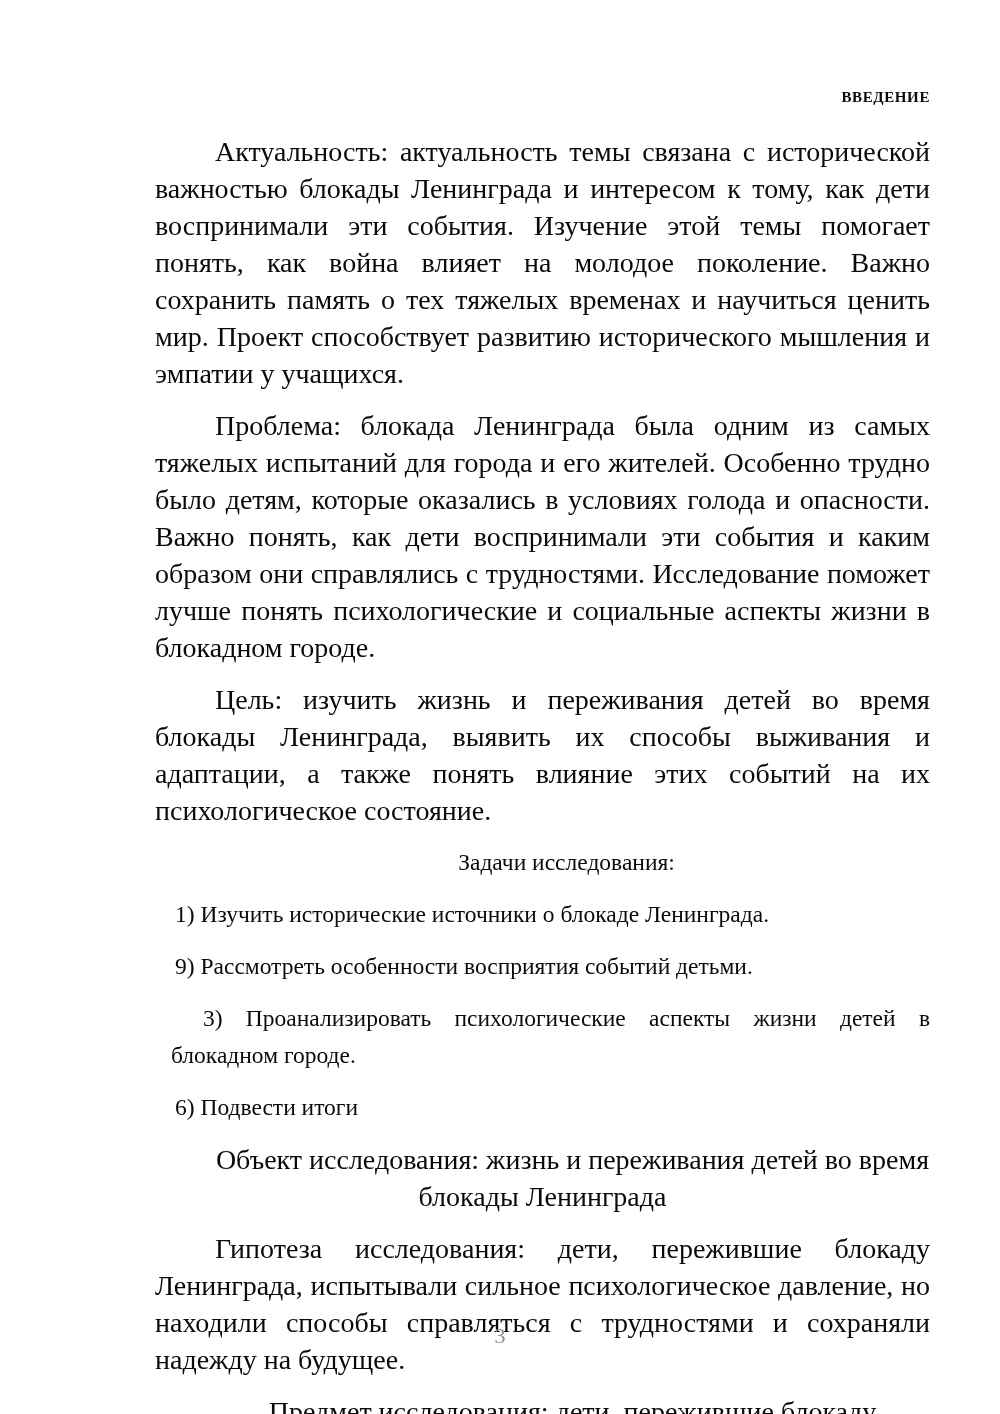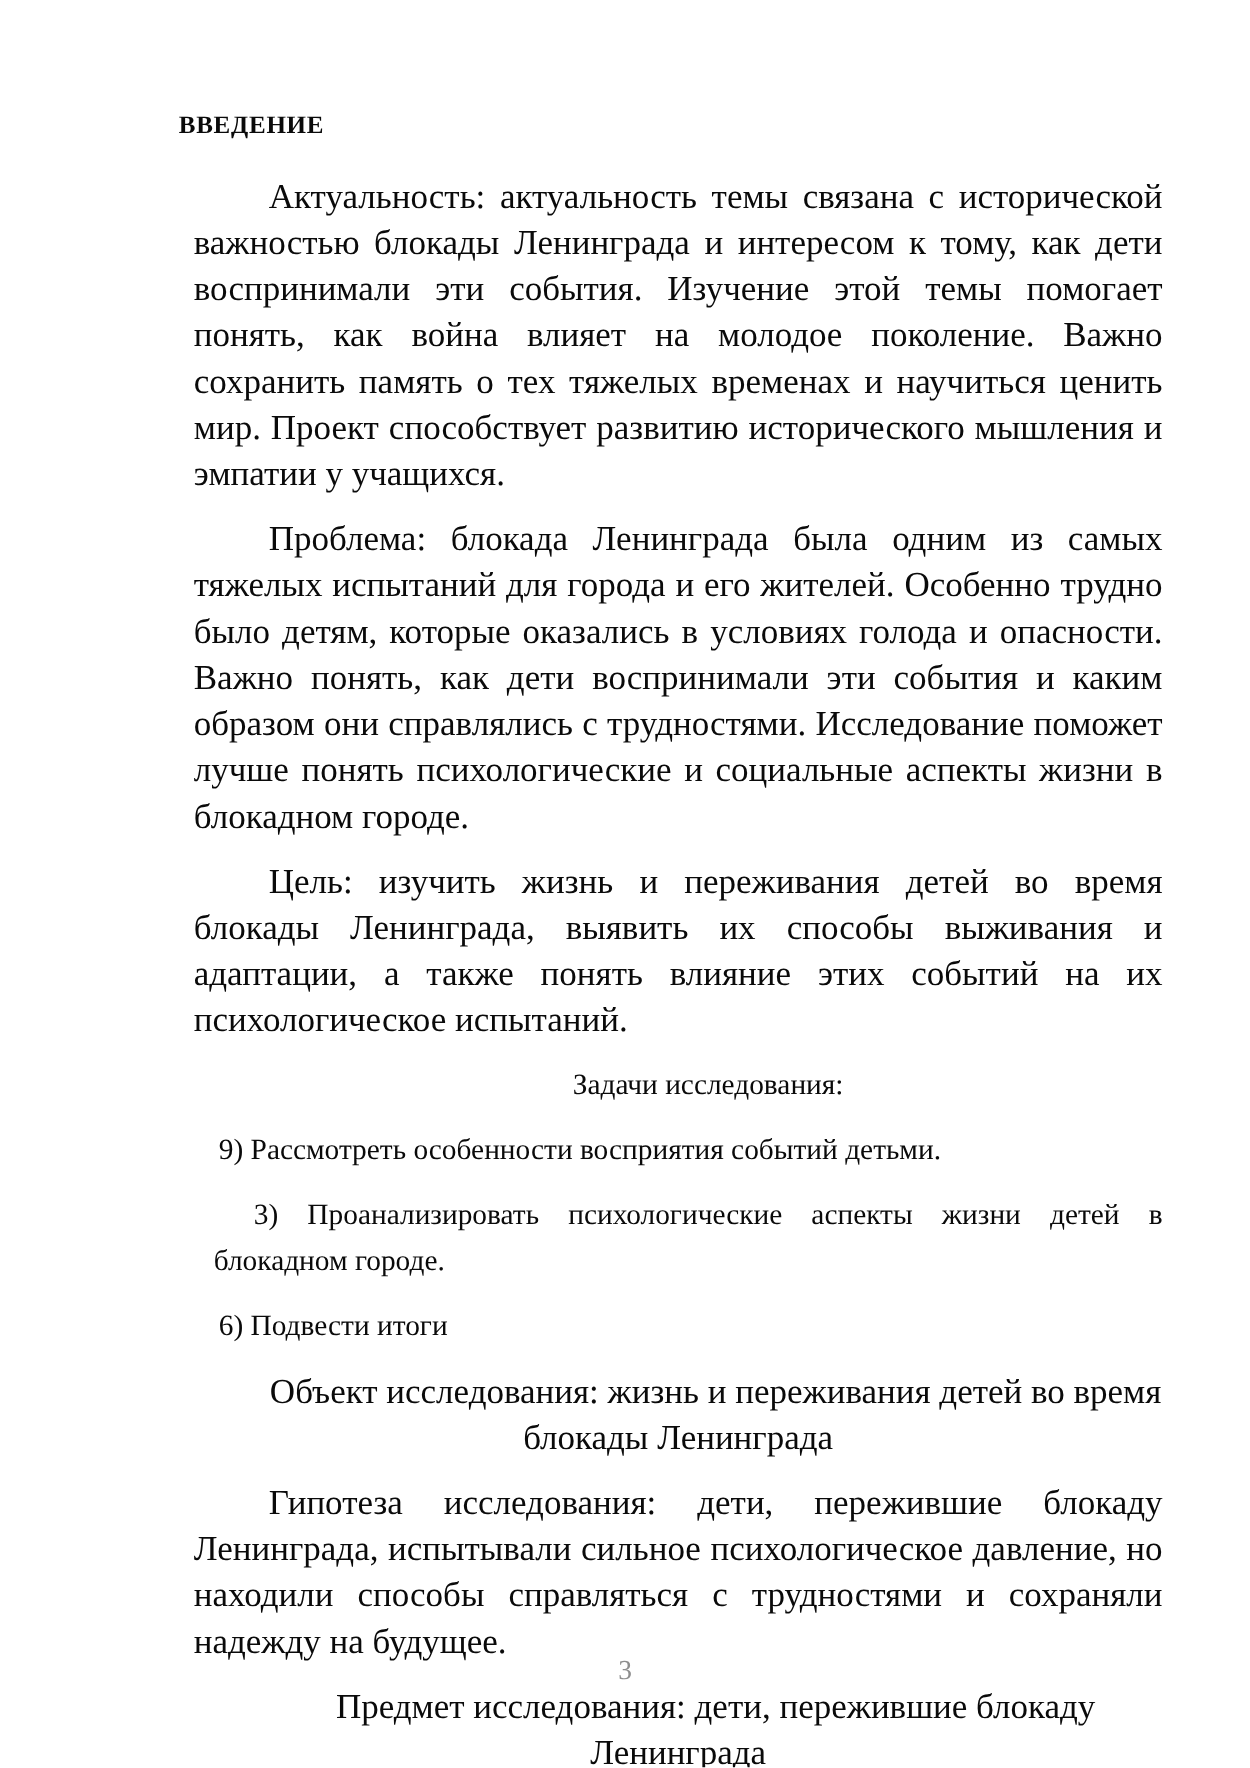--- a/index.html
+++ b/index.html
@@ -22,23 +22,23 @@
 
   
   .content {
     position: absolute;
     left: 143px;
     top: 88px;
     width: 787px;
   }
 
   .doc-heading {
-    font-size: 20px;
+    font-size: 15px;
     font-weight: bold;
-    text-align: left;
+    text-align: right;
     letter-spacing: 0.6px;
     line-height: 1.25;
     margin: 0 0 26px 0;
   }
 
   
   p.para {
     font-size: 28px;
     line-height: 37px;
     text-align: justify;
@@ -95,24 +95,25 @@
 <div class="page">
 
   <div class="content">
 
     <h1 class="doc-heading">ВВЕДЕНИЕ</h1>
 
     <p class="para">Актуальность: актуальность темы связана с исторической важностью блокады Ленинграда и интересом к тому, как дети воспринимали эти события. Изучение этой темы помогает понять, как война влияет на молодое поколение. Важно сохранить память о тех тяжелых временах и научиться ценить мир. Проект способствует развитию исторического мышления и эмпатии у учащихся.</p>
 
     <p class="para">Проблема: блокада Ленинграда была одним из самых тяжелых испытаний для города и его жителей. Особенно трудно было детям, которые оказались в условиях голода и опасности. Важно понять, как дети воспринимали эти события и каким образом они справлялись с трудностями. Исследование поможет лучше понять психологические и социальные аспекты жизни в блокадном городе.</p>
 
-    <p class="para">Цель: изучить жизнь и переживания детей во время блокады Ленинграда, выявить их способы выживания и адаптации, а также понять влияние этих событий на их психологическое испытаний.</p>
+    <p class="para">Цель: изучить жизнь и переживания детей во время блокады Ленинграда, выявить их способы выживания и адаптации, а также понять влияние этих событий на их психологическое состояние.</p>
 
     <p class="lead-line">Задачи исследования:</p>
 
+    <p class="list-item">1) Изучить исторические источники о блокаде Ленинграда.</p>
 
     <p class="list-item">9) Рассмотреть особенности восприятия событий детьми.</p>
 
     <p class="list-item justified">3) Проанализировать психологические аспекты жизни детей в блокадном городе.</p>
 
 
     <p class="list-item">6) Подвести итоги</p>
 
     <p class="para flush">Объект исследования: жизнь и переживания детей во время блокады Ленинграда</p>
 

